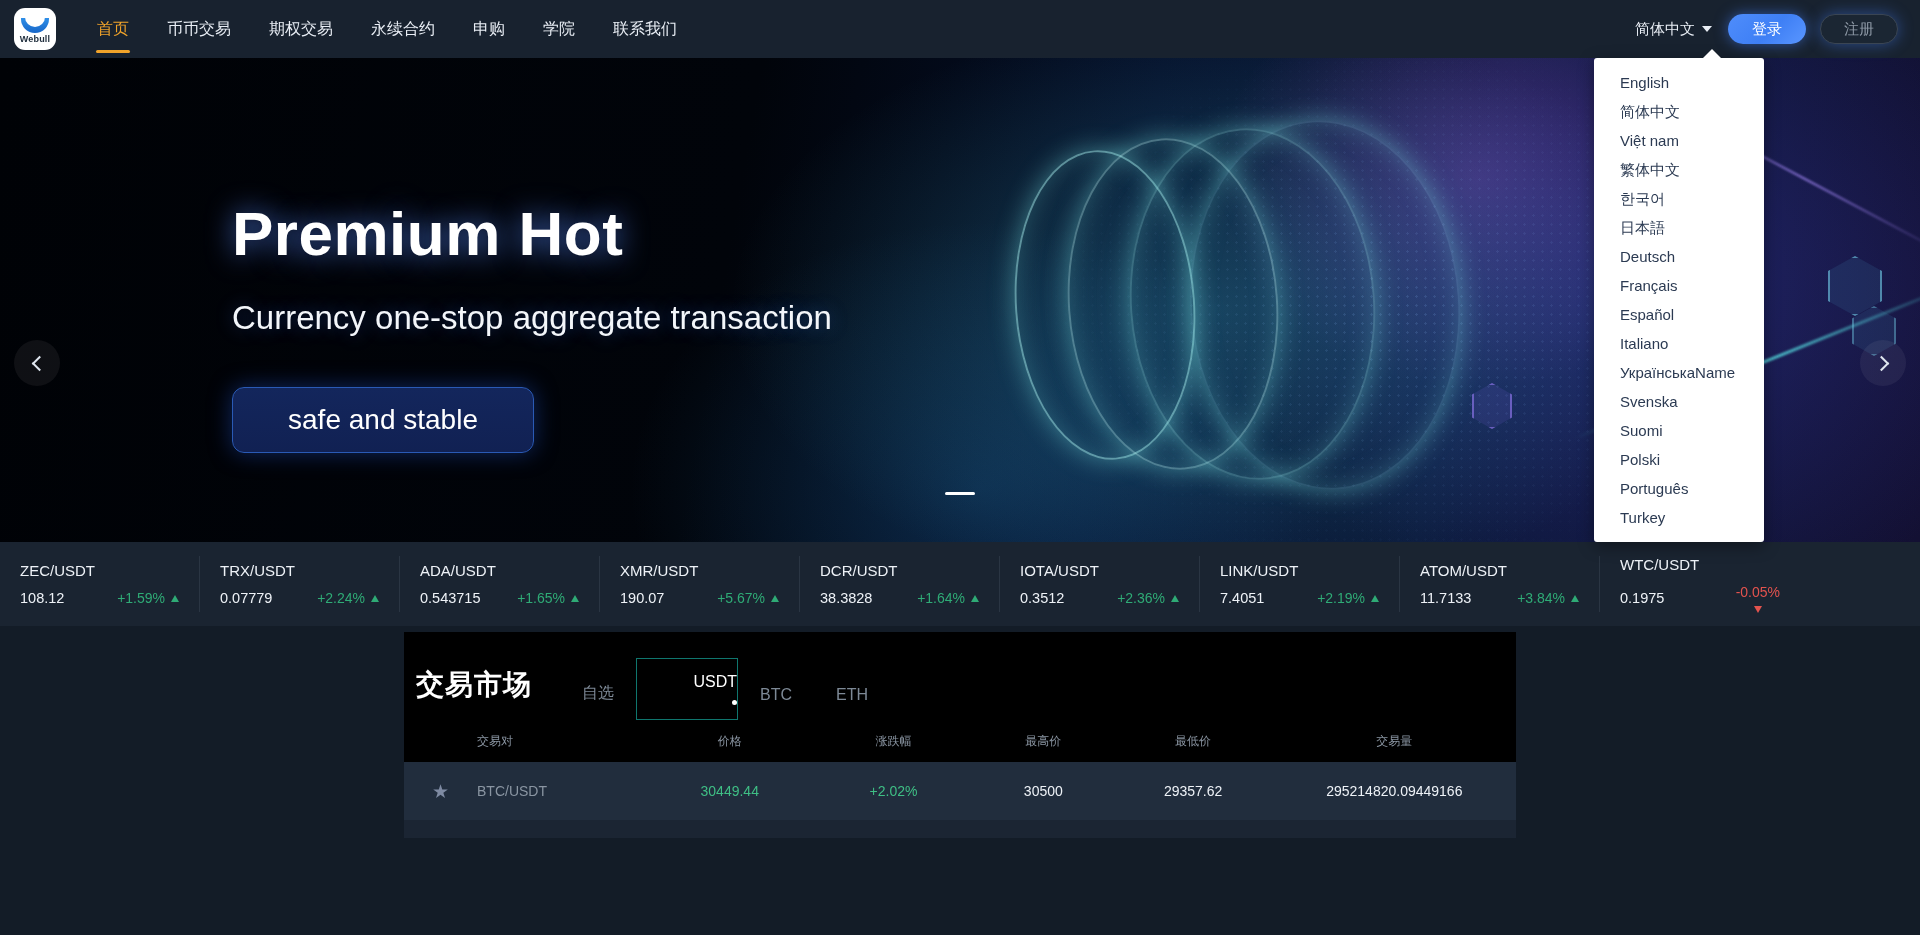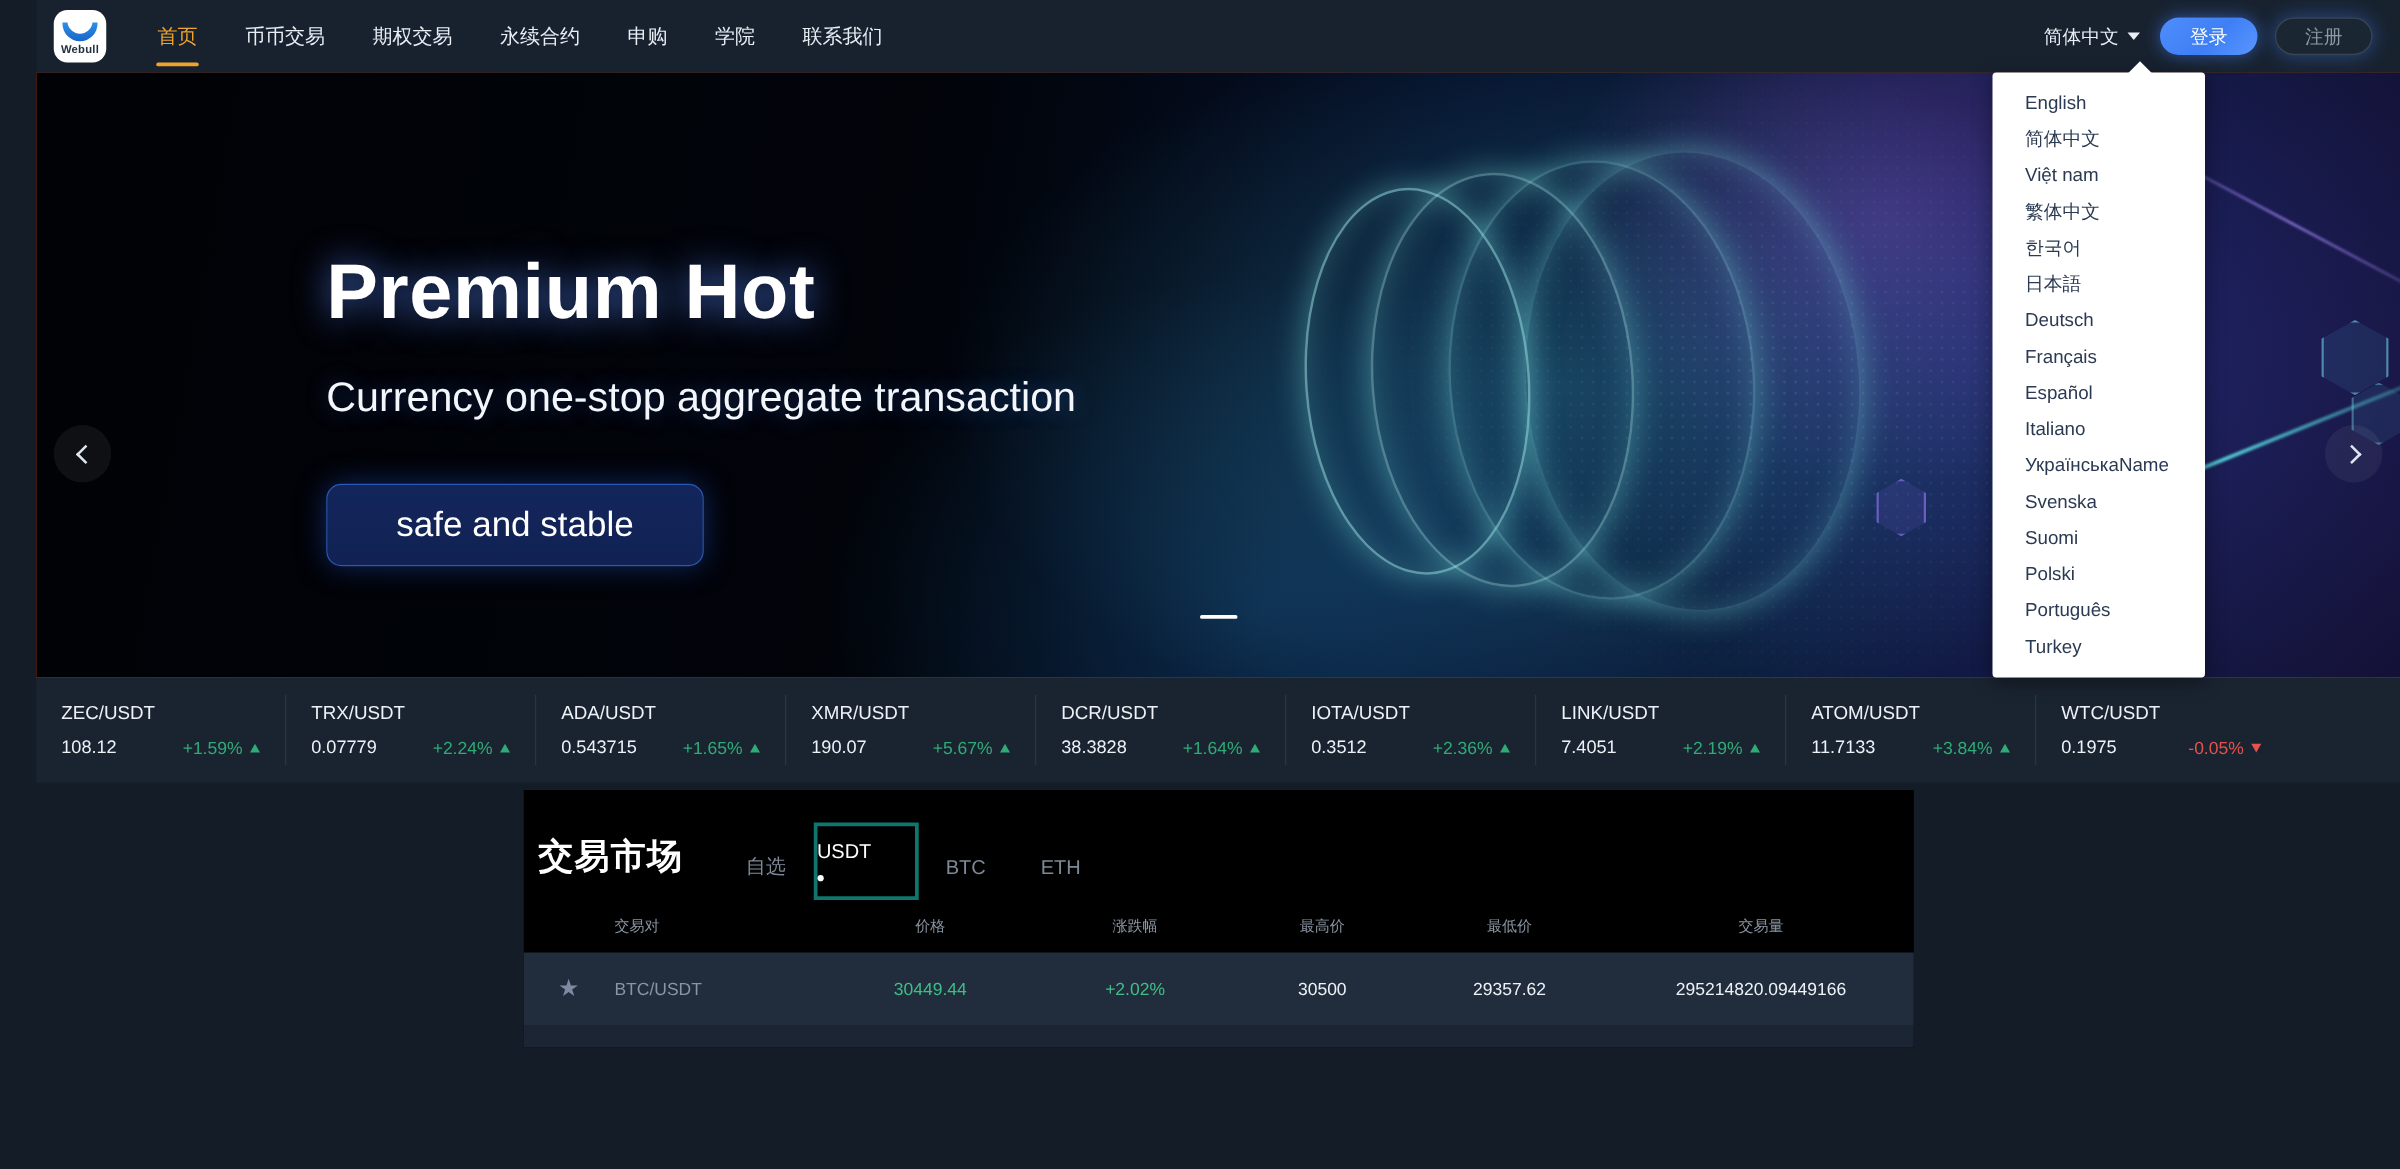--- a/index.html
+++ b/index.html
@@ -2,21 +2,21 @@
 <html><head>
 <meta charset="utf-8">
 <style>
   * { box-sizing: border-box; margin: 0; padding: 0; }
   html, body {
     width: 1920px; height: 935px;
     background: #131c27;
     font-family: "Liberation Sans", "DejaVu Sans", sans-serif;
     overflow: hidden;
   }
-  .page { position: relative; width: 1920px; height: 935px; background:#131c27;padding-left:29px; }
+  .page { position: relative; width: 1920px; height: 935px; background:#131c27; }
 
   
   .navbar {
     position: relative; z-index: 60;
     height: 58px; width: 100%;
     background: #18222f;
     display: flex; align-items: center;
     padding: 0 14px;
   }
   .logo-wrap { width: 42px; height: 42px; margin-right: 22px; flex: 0 0 auto; }
@@ -185,44 +185,44 @@
     padding: 0 20px;
     border-right: 1px solid #2a3543;
     display:flex; flex-direction:column; justify-content:center; gap: 11px;
   }
   .tick:last-child { border-right:none; }
   .tick-sym { font-size: 15px; color:#eef2f7; }
   .tick-row { display:flex; align-items:center; justify-content:space-between; }
   .tick-price { font-size: 14.5px; color:#eef2f7; }
   .tick-chg { font-size: 14px; display:flex; align-items:center; gap:6px; }
   .tick-chg.up { color:#2fab76; }
-  .tick-chg.down { color:#e3534e; }
+  .tick-chg.down { color:#e3534e;flex-direction:column; }
   .tri-up { width:0;height:0;border-left:4.5px solid transparent;border-right:4.5px solid transparent;border-bottom:7px solid #2fab76;}
   .tri-dn { width:0;height:0;border-left:4.5px solid transparent;border-right:4.5px solid transparent;border-top:7px solid #e3534e;}
 
   
   .market { position:relative; width:100%; padding-top: 6px; }
   .market-card {
     margin: 0 auto; width: 1112px;
     background: #000000;
   }
   .market-head { display:flex; align-items:flex-end; height: 88px; padding-left: 12px; }
   .market-title {
     font-size: 28px; color:#ffffff; font-weight:600; letter-spacing:1px;
     margin-bottom: 16px;
   }
   .tabs { display:flex; align-items:flex-end; margin-left: 28px; }
   .tab {
     font-size: 16px; color:#7d8996; cursor:pointer;
     padding: 0 22px; margin-bottom: 16px;
   }
   .tab.selected {
-    color:#ffffff; border:3px solid #0f766e;
-    width: 84px; height: 62px; margin-bottom: 0;
-    display:flex; flex-direction:column; align-items:flex-start; justify-content:center;
+    color:#ffffff; border:1px solid #0f766e;
+    width: 102px; height: 62px; margin-bottom: 0;
+    display:flex; flex-direction:column; align-items:flex-end; justify-content:center;
     padding: 0; position:relative;
   }
   .tab.selected .tab-dot {
     width:5px;height:5px;border-radius:50%;background:#ffffff;margin-top:9px;
   }
 
   .mkt-table { width: 100%; }
   .mkt-thead {
     display:flex; align-items:center; height: 42px;
     font-size: 12px; color:#8a95a2;

